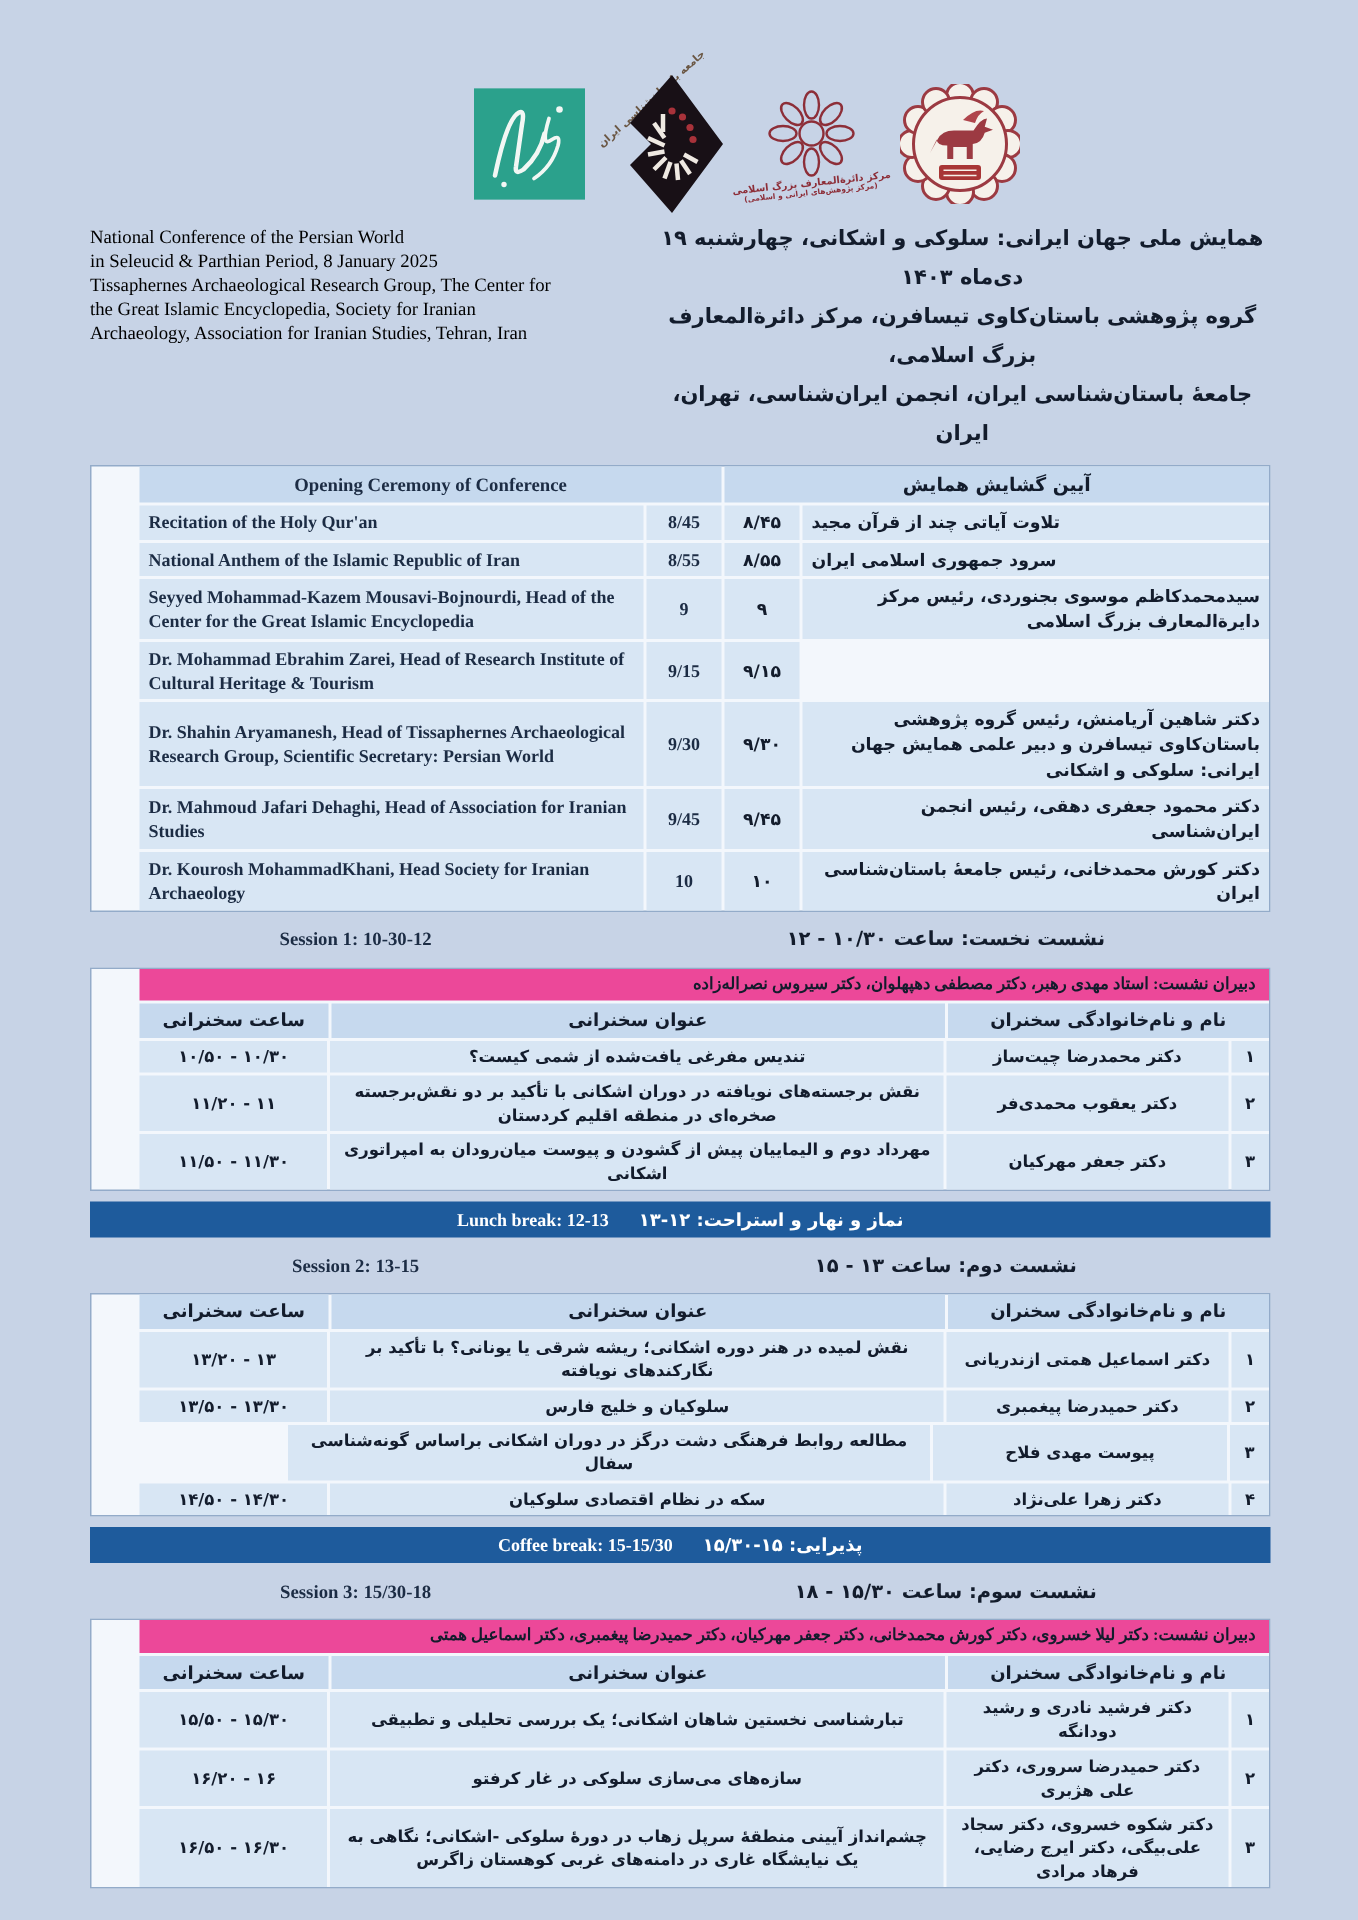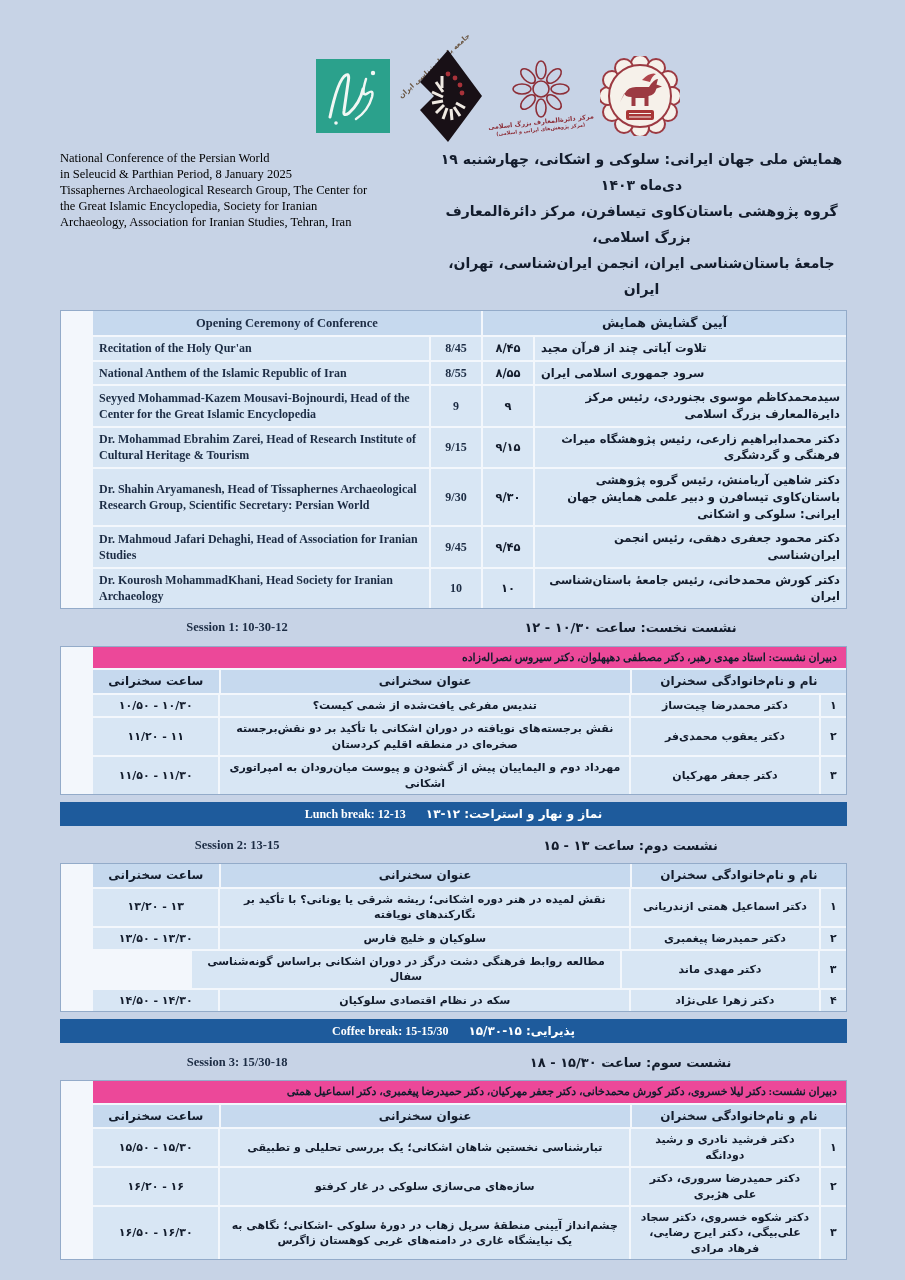--- a/index.html
+++ b/index.html
@@ -176,21 +176,20 @@
     <div class="tr">
       <div class="td oc-en en">Seyyed Mohammad-Kazem Mousavi-Bojnourdi, Head of the Center for the Great Islamic Encyclopedia</div>
       <div class="td oc-ten en">9</div>
       <div class="td oc-tfa fa">۹</div>
       <div class="td oc-fa fa">سیدمحمدکاظم موسوی بجنوردی، رئیس مرکز دایرةالمعارف بزرگ اسلامی</div>
     </div>
     <div class="tr">
       <div class="td oc-en en">Dr. Mohammad Ebrahim Zarei, Head of Research Institute of Cultural Heritage &amp; Tourism</div>
       <div class="td oc-ten en">9/15</div>
       <div class="td oc-tfa fa">۹/۱۵</div>
-      <div class="td oc-fa fa">دکتر محمدابراهیم زارعی، رئیس پژوهشگاه میراث فرهنگی و گردشگری</div>
     </div>
     <div class="tr">
       <div class="td oc-en en">Dr. Shahin Aryamanesh, Head of Tissaphernes Archaeological Research Group, Scientific Secretary: Persian World</div>
       <div class="td oc-ten en">9/30</div>
       <div class="td oc-tfa fa">۹/۳۰</div>
       <div class="td oc-fa fa">دکتر شاهین آریامنش، رئیس گروه پژوهشی باستان‌کاوی تیسافرن و دبیر علمی همایش جهان ایرانی: سلوکی و اشکانی</div>
     </div>
     <div class="tr">
       <div class="td oc-en en">Dr. Mahmoud Jafari Dehaghi, Head of Association for Iranian Studies</div>
       <div class="td oc-ten en">9/45</div>
@@ -259,21 +258,21 @@
       <div class="td c-time fa">۱۳ - ۱۳/۲۰</div>
     </div>
     <div class="tr">
       <div class="td c-num fa">۲</div>
       <div class="td c-name fa">دکتر حمیدرضا پیغمبری</div>
       <div class="td c-title fa">سلوکیان و خلیج فارس</div>
       <div class="td c-time fa">۱۳/۳۰ - ۱۳/۵۰</div>
     </div>
     <div class="tr">
       <div class="td c-num fa">۳</div>
-      <div class="td c-name fa">دکتر مهدی ماند</div>
+      <div class="td c-name fa">پیوست مهدی فلاح</div>
       <div class="td c-title fa">مطالعه روابط فرهنگی دشت درگز در دوران اشکانی براساس گونه‌شناسی سفال</div>
     </div>
     <div class="tr">
       <div class="td c-num fa">۴</div>
       <div class="td c-name fa">دکتر زهرا علی‌نژاد</div>
       <div class="td c-title fa">سکه در نظام اقتصادی سلوکیان</div>
       <div class="td c-time fa">۱۴/۳۰ - ۱۴/۵۰</div>
     </div>
   </div>
   <div class="bar">

